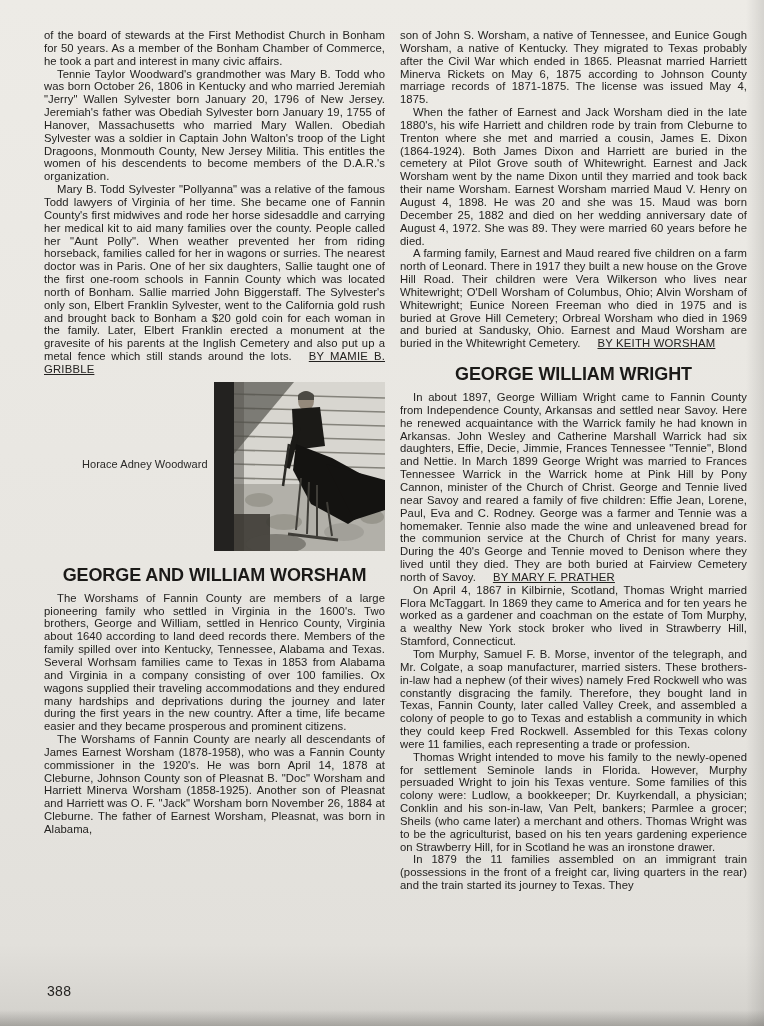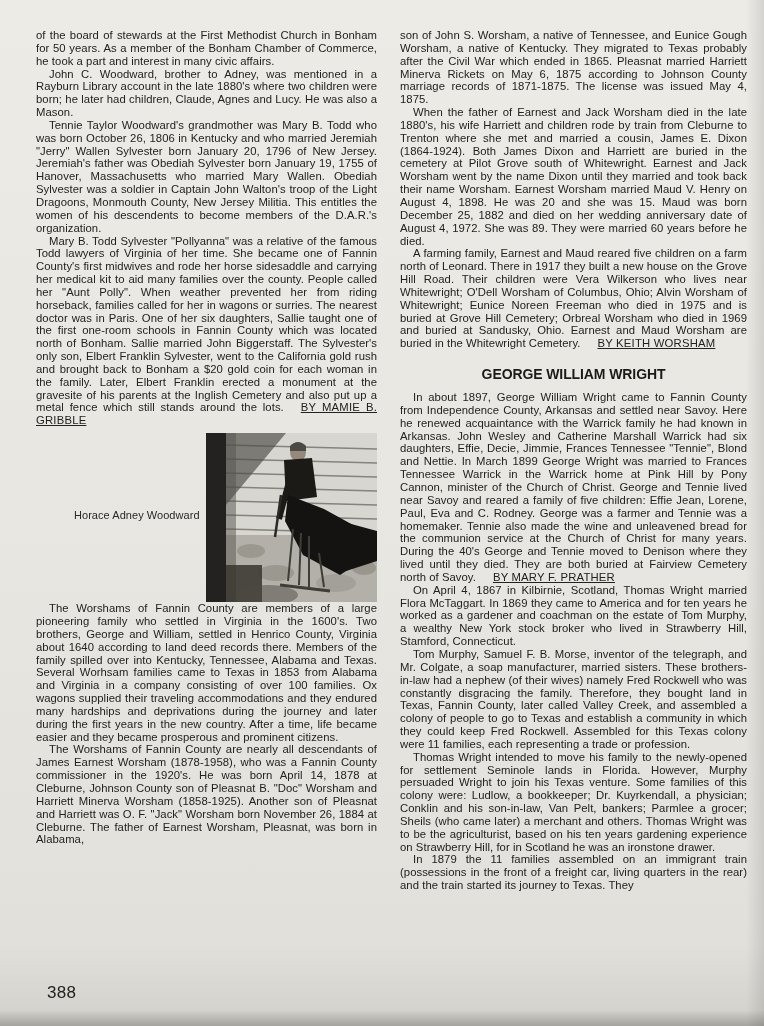--- a/index.html
+++ b/index.html
@@ -22,27 +22,27 @@
     position: absolute; left: 0; bottom: 0; width: 100%; height: 16px;
     background: linear-gradient(180deg, rgba(0,0,0,0), rgba(60,58,54,0.30));
     pointer-events: none;
   }
   .col {
     position: absolute; top: 29px;
     font-size: 11.3px; line-height: 12.85px;
     text-align: justify;
     letter-spacing: 0.05px;
   }
-  .col-left  { left: 36px;  width: 341px; }
+  .col-left  { left: 44px;  width: 341px; }
   .col-right { left: 400px; width: 347px; }
   .col p { margin: 0; text-indent: 13px; }
   .col p.noindent { text-indent: 0; }
   .byline { margin-left: 17px; letter-spacing: 0.2px; text-decoration: underline; }
   h2.section-heading {
-    font-size: 14px; line-height: 19px; font-weight: bold;
+    font-size: 18px; line-height: 19px; font-weight: bold;
     text-align: center; text-indent: 0;
     margin: 15px 0 7px 0;
     letter-spacing: -0.1px;
     color: #1b1a18;
   }
   .photo-row {
     display: flex; align-items: center;
     margin-top: 6px;
   }
   .photo-caption {
@@ -53,30 +53,29 @@
     color: #2a2927;
   }
   .photo-frame {
     width: 171px; height: 169px;
     flex: none;
     background: #c9c7c1;
   }
   .photo-frame svg { display: block; width: 100%; height: 100%; }
   .page-number {
     position: absolute; left: 47px; top: 983px;
-    font-size: 17px; letter-spacing: 0.3px;
+    font-size: 14px; letter-spacing: 0.3px;
     color: #232220;
   }
 </style>
 </head>
 <body>
 
 <div class="col col-left">
   <p class="noindent">of the board of stewards at the First Methodist Church in Bonham for 50 years. As a member of the Bonham Chamber of Commerce, he took a part and interest in many civic affairs.</p>
-  <p>John C. Woodward, brother to Adney, was mentioned in a Rayburn Library account in the late 1880's where two children were born; he later had children, Claude, Agnes and Lucy. He was also a Mason.</p>
   <p>Tennie Taylor Woodward's grandmother was Mary B. Todd who was born October 26, 1806 in Kentucky and who married Jeremiah "Jerry" Wallen Sylvester born January 20, 1796 of New Jersey. Jeremiah's father was Obediah Sylvester born January 19, 1755 of Hanover, Massachusetts who married Mary Wallen. Obediah Sylvester was a soldier in Captain John Walton's troop of the Light Dragoons, Monmouth County, New Jersey Militia. This entitles the women of his descendents to become members of the D.A.R.'s organization.</p>
   <p>
     <span>Mary B. Todd Sylvester "Pollyanna" was a relative of the famous Todd lawyers of Virginia of her time. She became one of Fannin County's first midwives and rode her horse sidesaddle and carrying her medical kit to aid many families over the county. People called her "Aunt Polly". When weather prevented her from riding horseback, families called for her in wagons or surries. The nearest doctor was in Paris. One of her six daughters, Sallie taught one of the first one-room schools in Fannin County which was located north of Bonham. Sallie married John Biggerstaff. The Sylvester's only son, Elbert Franklin Sylvester, went to the California gold rush and brought back to Bonham a $20 gold coin for each woman in the family. Later, Elbert Franklin erected a monument at the gravesite of his parents at the Inglish Cemetery and also put up a metal fence which still stands around the lots.</span><span class="byline">BY MAMIE B. GRIBBLE</span>
   </p>
 
   <div class="photo-row">
     <div class="photo-caption">Horace Adney Woodward</div>
     <div class="photo-frame">
       <svg viewBox="0 0 171 169" xmlns="http://www.w3.org/2000/svg">
         <rect width="171" height="169" fill="#c9c7c1"></rect>
@@ -112,20 +111,21 @@
           <line x1="103" y1="103" x2="103" y2="154"></line>
           <line x1="113" y1="120" x2="118" y2="154"></line>
         </g>
         <line x1="74" y1="152" x2="124" y2="158" stroke="#3f3d38" stroke-width="3"></line>
         <rect x="20" y="132" width="36" height="37" fill="#37352f" opacity="0.85"></rect>
         <ellipse cx="62" cy="162" rx="30" ry="10" fill="#4c4a44" opacity="0.5"></ellipse>
       </svg>
     </div>
   </div>
 
+  <h2 class="section-heading">GEORGE AND WILLIAM WORSHAM</h2>
   <p>The Worshams of Fannin County are members of a large pioneering family who settled in Virginia in the 1600's. Two brothers, George and William, settled in Henrico County, Virginia about 1640 according to land deed records there. Members of the family spilled over into Kentucky, Tennessee, Alabama and Texas. Several Worhsam families came to Texas in 1853 from Alabama and Virginia in a company consisting of over 100 families. Ox wagons supplied their traveling accommodations and they endured many hardships and deprivations during the journey and later during the first years in the new country. After a time, life became easier and they became prosperous and prominent citizens.</p>
   <p>The Worshams of Fannin County are nearly all descendants of James Earnest Worsham (1878-1958), who was a Fannin County commissioner in the 1920's. He was born April 14, 1878 at Cleburne, Johnson County son of Pleasnat B. "Doc" Worsham and Harriett Minerva Worsham (1858-1925). Another son of Pleasnat and Harriett was O. F. "Jack" Worsham born November 26, 1884 at Cleburne. The father of Earnest Worsham, Pleasnat, was born in Alabama,</p>
 </div>
 
 <div class="col col-right">
   <p class="noindent">son of John S. Worsham, a native of Tennessee, and Eunice Gough Worsham, a native of Kentucky. They migrated to Texas probably after the Civil War which ended in 1865. Pleasnat married Harriett Minerva Rickets on May 6, 1875 according to Johnson County marriage records of 1871-1875. The license was issued May 4, 1875.</p>
   <p>When the father of Earnest and Jack Worsham died in the late 1880's, his wife Harriett and children rode by train from Cleburne to Trenton where she met and married a cousin, James E. Dixon (1864-1924). Both James Dixon and Harriett are buried in the cemetery at Pilot Grove south of Whitewright. Earnest and Jack Worsham went by the name Dixon until they married and took back their name Worsham. Earnest Worsham married Maud V. Henry on August 4, 1898. He was 20 and she was 15. Maud was born December 25, 1882 and died on her wedding anniversary date of August 4, 1972. She was 89. They were married 60 years before he died.</p>
   <p>
     <span>A farming family, Earnest and Maud reared five children on a farm north of Leonard. There in 1917 they built a new house on the Grove Hill Road. Their children were Vera Wilkerson who lives near Whitewright; O'Dell Worsham of Columbus, Ohio; Alvin Worsham of Whitewright; Eunice Noreen Freeman who died in 1975 and is buried at Grove Hill Cemetery; Orbreal Worsham who died in 1969 and buried at Sandusky, Ohio. Earnest and Maud Worsham are buried in the Whitewright Cemetery.</span><span class="byline">BY KEITH WORSHAM</span>
   </p>

